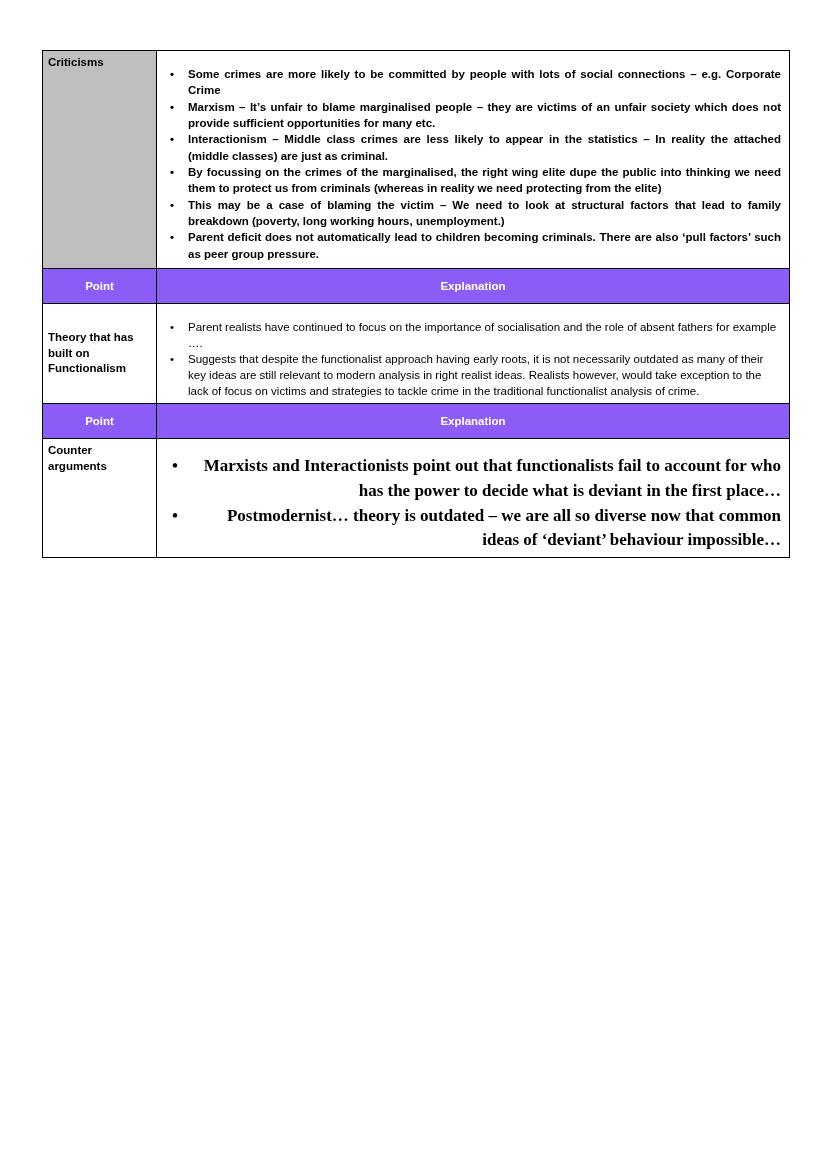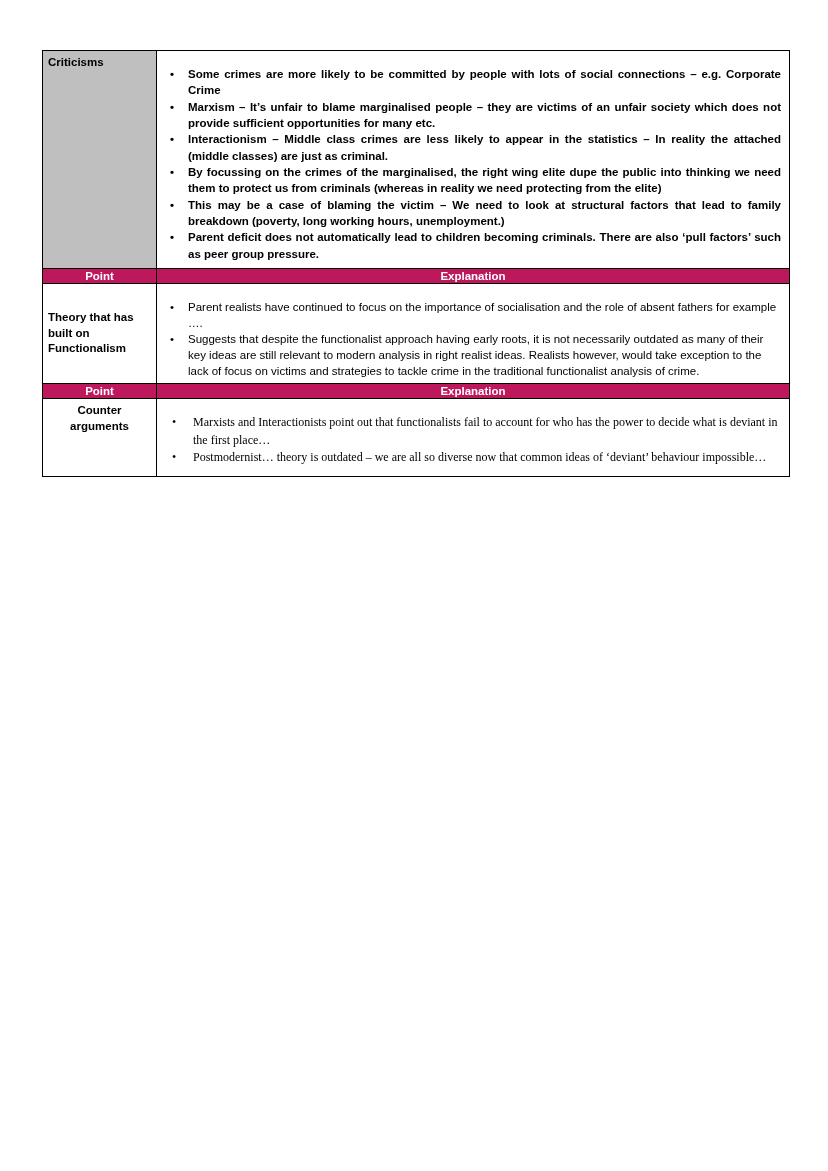--- a/index.html
+++ b/index.html
@@ -22,26 +22,26 @@
     table-layout: fixed;
   }
   col.col-label { width: 114px; }
   td {
     border: 1px solid #000000;
     vertical-align: top;
     padding: 0;
   }
   
   tr.header-row td {
-    background: #be185d;
+    background: #8b5cf6;
     color: #ffffff;
     font-weight: bold;
     font-size: 11.5px;
     text-align: center;
-    padding: 1px 2px;
+    padding: 11px 2px;
     height: 14px;
     vertical-align: middle;
   }
   
   .label-cell {
     font-weight: bold;
     font-size: 11.5px;
     line-height: 1.35;
     padding: 4px 5px;
   }
@@ -49,21 +49,21 @@
     background: #bfbfbf;
     text-align: left;
   }
   .builton-label {
     text-align: left;
     vertical-align: middle;
     overflow-wrap: break-word;
     word-wrap: break-word;
   }
   .counter-label {
-    text-align: center;
+    text-align: left;
   }
   
   .bullets {
     list-style: none;
     margin: 0;
     padding: 0;
   }
   .bullets li {
     position: relative;
     padding-left: 21px;
@@ -84,24 +84,25 @@
   }
   .builton-body {
     font-weight: normal;
     font-size: 11.5px;
     line-height: 1.4;
     text-align: left;
     height: 100px;
   }
   .counter-body {
     font-family: "Liberation Serif", serif;
-    font-size: 12px;
+    font-size: 17px;
     line-height: 1.45;
-    text-align: left;
+    text-align: right;
     height: 78px;
+    font-weight: bold;
   }
   .counter-body .bullets li { padding-left: 26px; }
   .counter-body .bullets li::before { left: 5px; }
   .criticisms-row td.criticisms-label,
   .criticisms-row { height: 218px; }
   
   .conclusion-cell {
     padding: 3px 6px 5px 6px;
     font-size: 11.5px;
     font-weight: bold;

